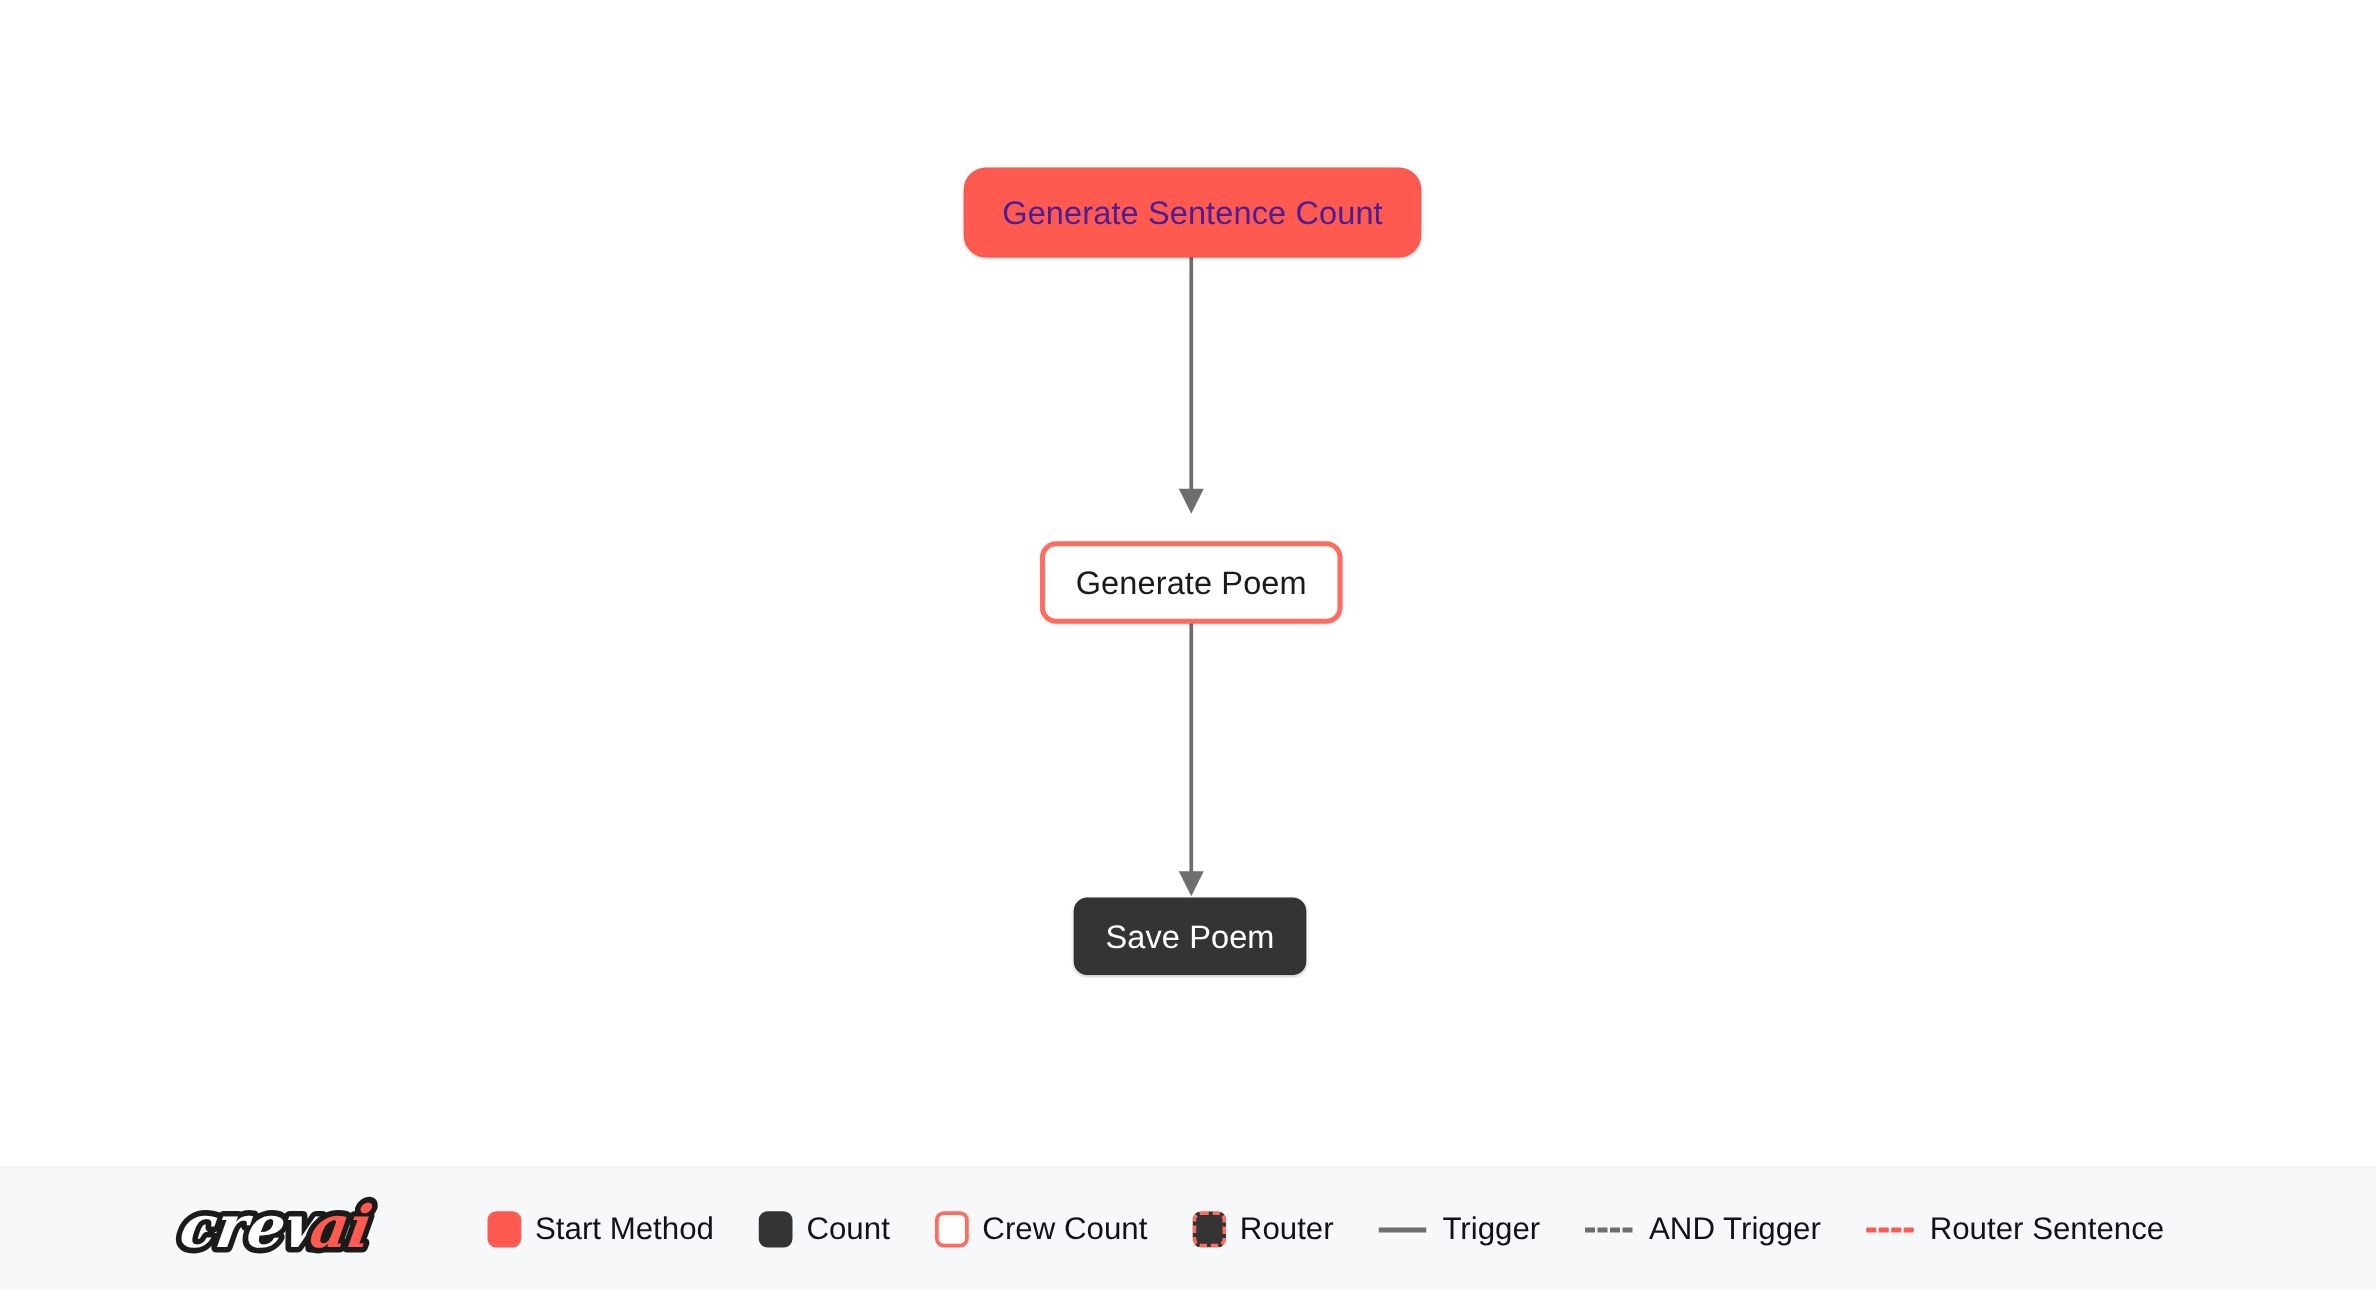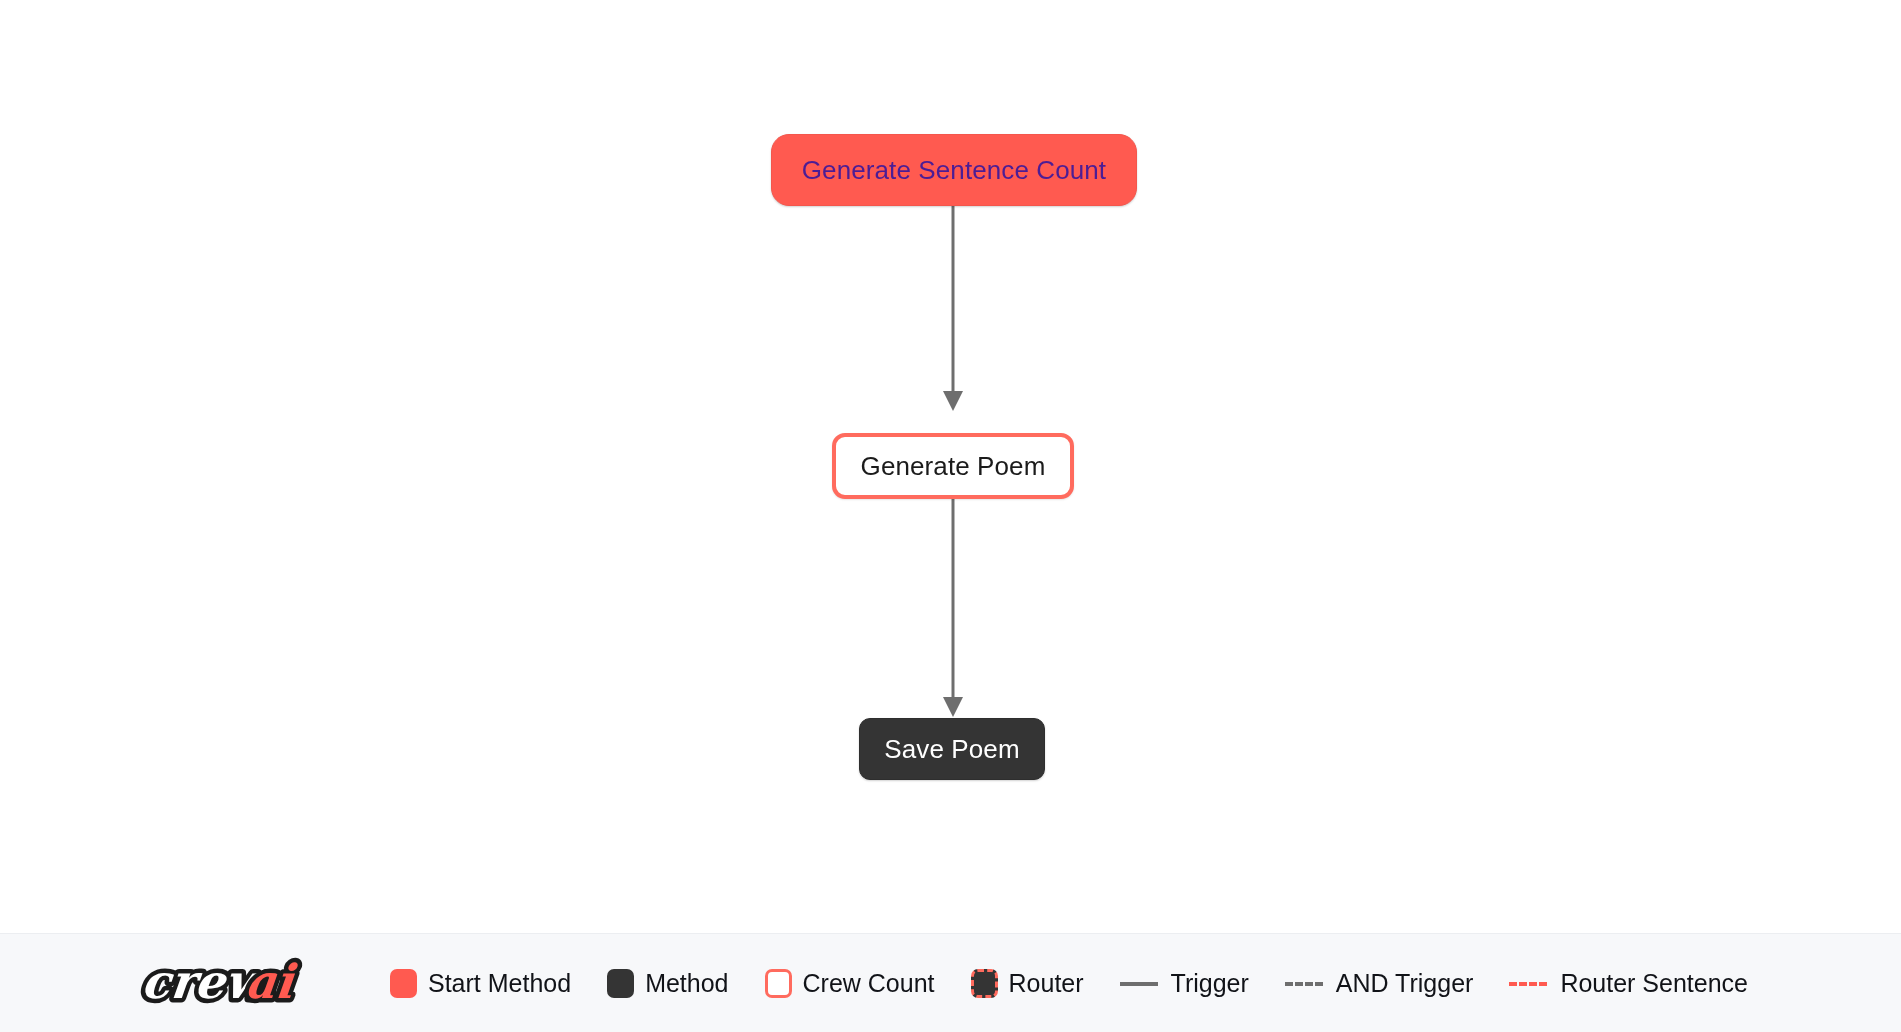--- a/index.html
+++ b/index.html
@@ -216,21 +216,21 @@
 
     <div id="legend-items">
 
       <div class="legend-item">
         <span class="swatch swatch-start"></span>
         <span class="legend-label">Start Method</span>
       </div>
 
       <div class="legend-item">
         <span class="swatch swatch-method"></span>
-        <span class="legend-label">Method</span>
+        <span class="legend-label">Count</span>
       </div>
 
       <div class="legend-item">
         <span class="swatch swatch-crew"></span>
         <span class="legend-label">Crew Count</span>
       </div>
 
       <div class="legend-item">
         <span class="swatch swatch-router"></span>
         <span class="legend-label">Router</span>

